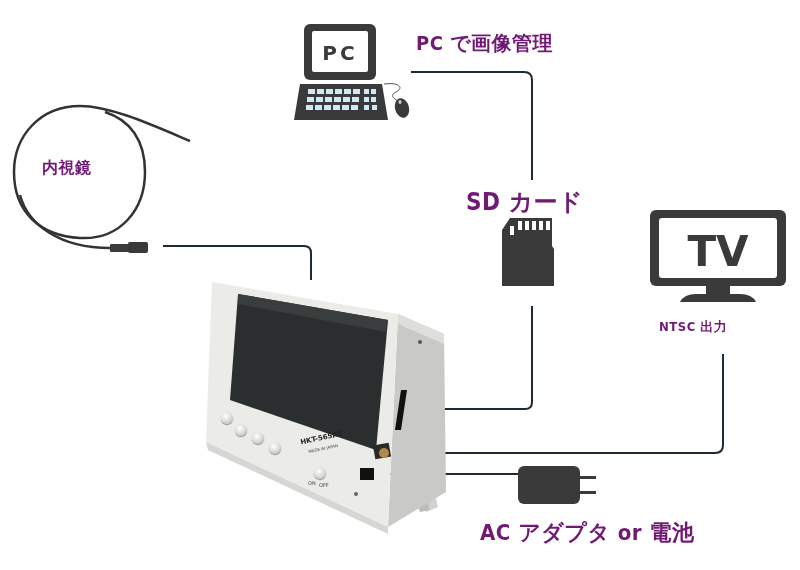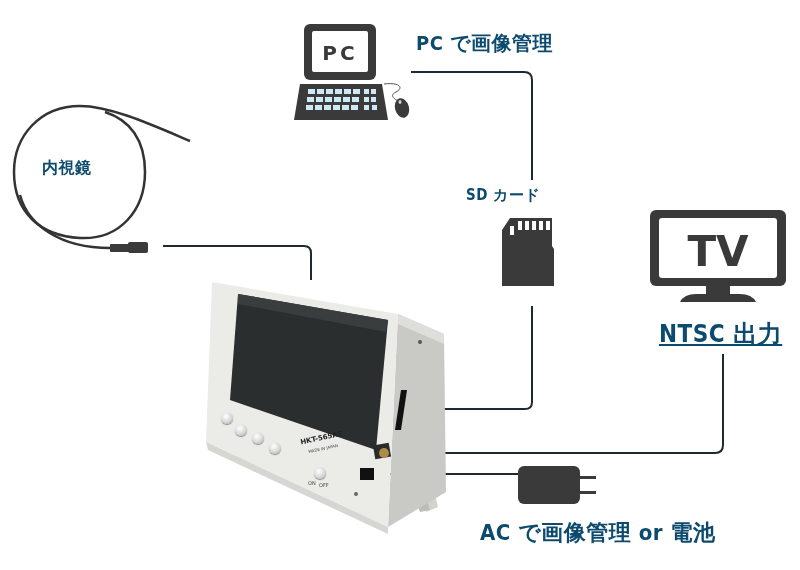--- a/index.html
+++ b/index.html
@@ -1,19 +1,19 @@
 <!DOCTYPE html>
 <html><head>
 <meta charset="utf-8">
 <style>
   html, body { margin: 0; padding: 0; background: #ffffff; }
   body { width: 800px; height: 570px; position: relative; overflow: hidden;
          font-family: "DejaVu Sans", "Liberation Sans", sans-serif; color: #2f2f2f; }
   .abs { position: absolute; }
-  .label { position: absolute; font-weight: bold; color: #0c4a6e; white-space: nowrap;
+  .label { position: absolute; font-weight: bold; color: #701a75; white-space: nowrap;
            font-family: "DejaVu Sans Condensed", "DejaVu Sans", sans-serif; letter-spacing: 0.5px; }
   #connections { position: absolute; left: 0; top: 0; }
   .conn { fill: none; stroke: #1e2a33; stroke-width: 2; }
   .device-label { position: absolute; font-size: 7px; color: #222; transform: rotate(-12deg); font-weight: bold; }
   .device-sub { position: absolute; font-size: 4px; color: #444; transform: rotate(-12deg); }
   .btn { position: absolute; width: 12px; height: 12px; border-radius: 50%;
          background: radial-gradient(circle at 40% 35%, #ffffff 0%, #d8d8d8 55%, #9a9a9a 100%);
          box-shadow: 0 1px 1px rgba(0,0,0,0.4); }
   .pwr-text { position: absolute; font-size: 5px; color: #444; }
 </style>
@@ -64,41 +64,41 @@
     <rect x="72" y="83" width="5" height="5"></rect>
       <rect x="80" y="83" width="5" height="5"></rect>
   </g>
   <path d="M 92 62 C 108 60, 112 66, 104 70 C 96 74, 104 78, 108 80" fill="none" stroke="#555" stroke-width="1"></path>
   <ellipse cx="110" cy="86" rx="7" ry="10" fill="#3a3a3a" transform="rotate(-15 110 86)"></ellipse>
   <ellipse cx="108" cy="80" rx="1.5" ry="2" fill="#cfcfcf"></ellipse>
 </svg>
 
 <div class="label" style="left:416px;top:30px;font-size:20px;">PC で画像管理</div>
 
-<div class="label" style="left:466px;top:186px;font-size:15px;">SD カード</div>
+<div class="label" style="left:466px;top:186px;font-size:24px;">SD カード</div>
 <svg class="abs" style="left:500px;top:216px" width="56" height="72" viewBox="0 0 56 72">
   <path d="M 10 2 L 52 2 L 52 30 L 54 33 L 54 70 L 2 70 L 2 14 Z" fill="#3a3a3a"></path>
   <g fill="#ffffff">
     <rect x="10" y="10" width="4" height="9"></rect>
     <rect x="18" y="5" width="4" height="9"></rect>
     <rect x="25" y="5" width="4" height="9"></rect>
     <rect x="32" y="5" width="4" height="9"></rect>
     <rect x="39" y="5" width="4" height="9"></rect>
     <rect x="46" y="5" width="4" height="9"></rect>
   </g>
 </svg>
 
 <svg class="abs" style="left:648px;top:208px" width="140" height="95" viewBox="0 0 140 95">
   <rect x="2" y="2" width="136" height="76" rx="6" fill="#3a3a3a"></rect>
   <rect x="11" y="10" width="118" height="60" rx="3" fill="#ffffff"></rect>
   <text x="70" y="58" text-anchor="middle" font-family="DejaVu Sans, sans-serif" font-weight="bold" font-size="42" fill="#3a3a3a">TV</text>
   <rect x="58" y="78" width="24" height="8" fill="#3a3a3a"></rect>
   <path d="M 32 94 Q 36 86 48 86 L 92 86 Q 104 86 108 94 Z" fill="#3a3a3a"></path>
 </svg>
-<div class="label" style="left:659px;top:318px;font-size:24px;text-decoration:underline;">NTSC 出力</div>
+<div class="label" style="left:659px;top:318px;font-size:13px;">NTSC 出力</div>
 
 <svg class="abs" style="left:0;top:100px" width="200" height="170" viewBox="0 0 200 170">
   <path d="M 190 41 C 150 24, 110 6, 80 6 C 40 6, 14 36, 14 72 C 14 112, 40 136, 80 138 C 120 140, 145 110, 145 72 C 145 40, 130 20, 105 12" fill="none" stroke="#333" stroke-width="2.5"></path>
   <path d="M 20 95 C 28 125, 60 148, 110 148" fill="none" stroke="#333" stroke-width="2.5"></path>
   <rect x="110" y="144" width="20" height="8" rx="1" fill="#3a3a3a"></rect>
   <rect x="128" y="142" width="20" height="11" rx="2" fill="#3a3a3a"></rect>
 </svg>
 <div class="label" style="left:42px;top:158px;font-size:16px;">内視鏡</div>
 
 <div class="abs" style="left:198px;top:272px;width:260px;height:262px;">
@@ -133,13 +133,13 @@
   <span class="pwr-text" style="left:121px;top:210px;">OFF</span>
   <span class="device-label" style="left:102px;top:162px;">HKT-565AS</span>
   <span class="device-sub" style="left:110px;top:174px;">MADE IN JAPAN</span>
 </div>
 
 <svg class="abs" style="left:516px;top:464px" width="86" height="44" viewBox="0 0 86 44">
   <rect x="2" y="2" width="62" height="38" rx="6" fill="#3a3a3a"></rect>
   <rect x="64" y="12" width="16" height="3" fill="#3a3a3a"></rect>
   <rect x="64" y="27" width="16" height="3" fill="#3a3a3a"></rect>
 </svg>
-<div class="label" style="left:480px;top:518px;font-size:22px;">AC で画像管理 or 電池</div>
+<div class="label" style="left:480px;top:518px;font-size:22px;">AC アダプタ or 電池</div>
 
 </body></html>

